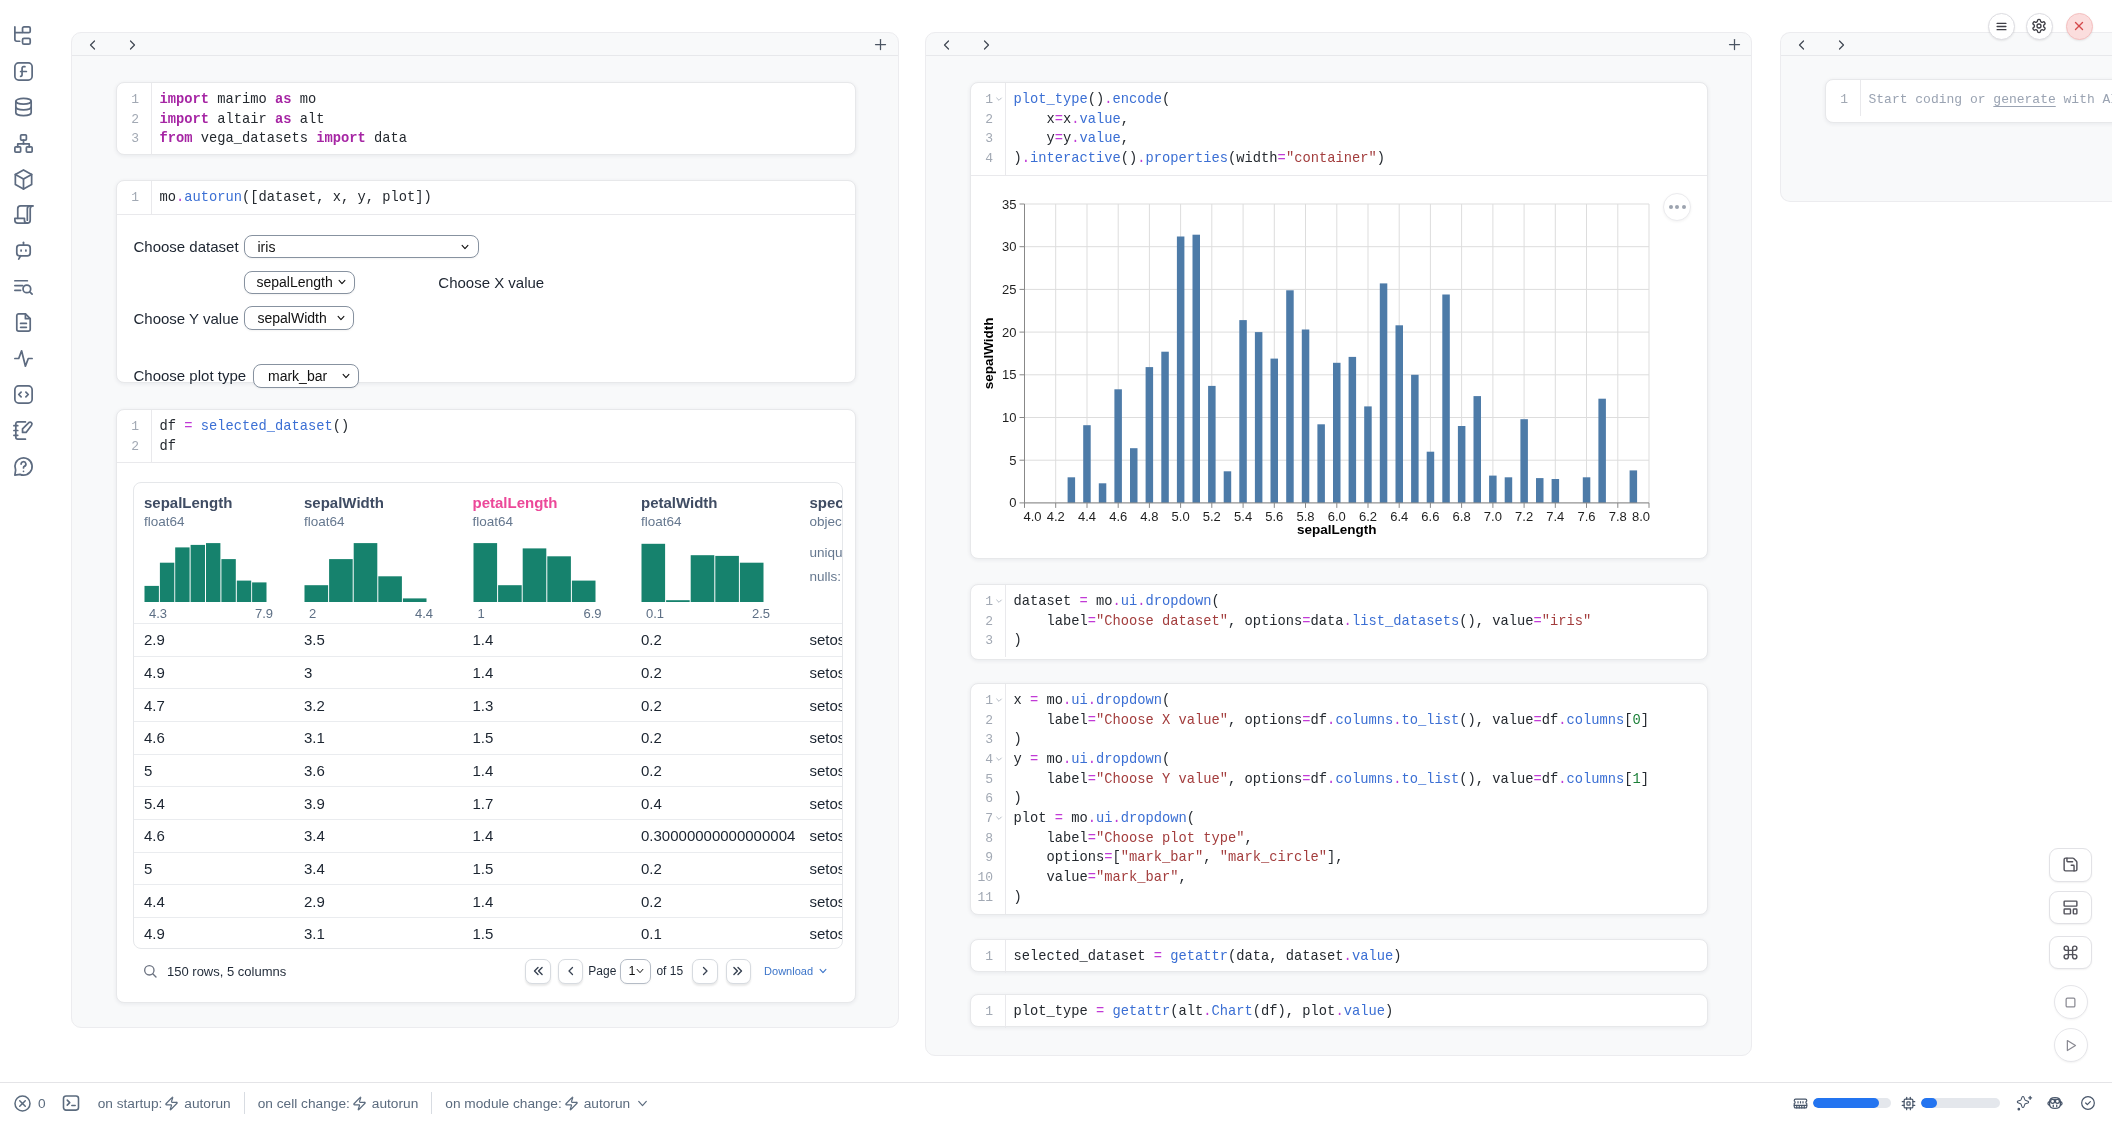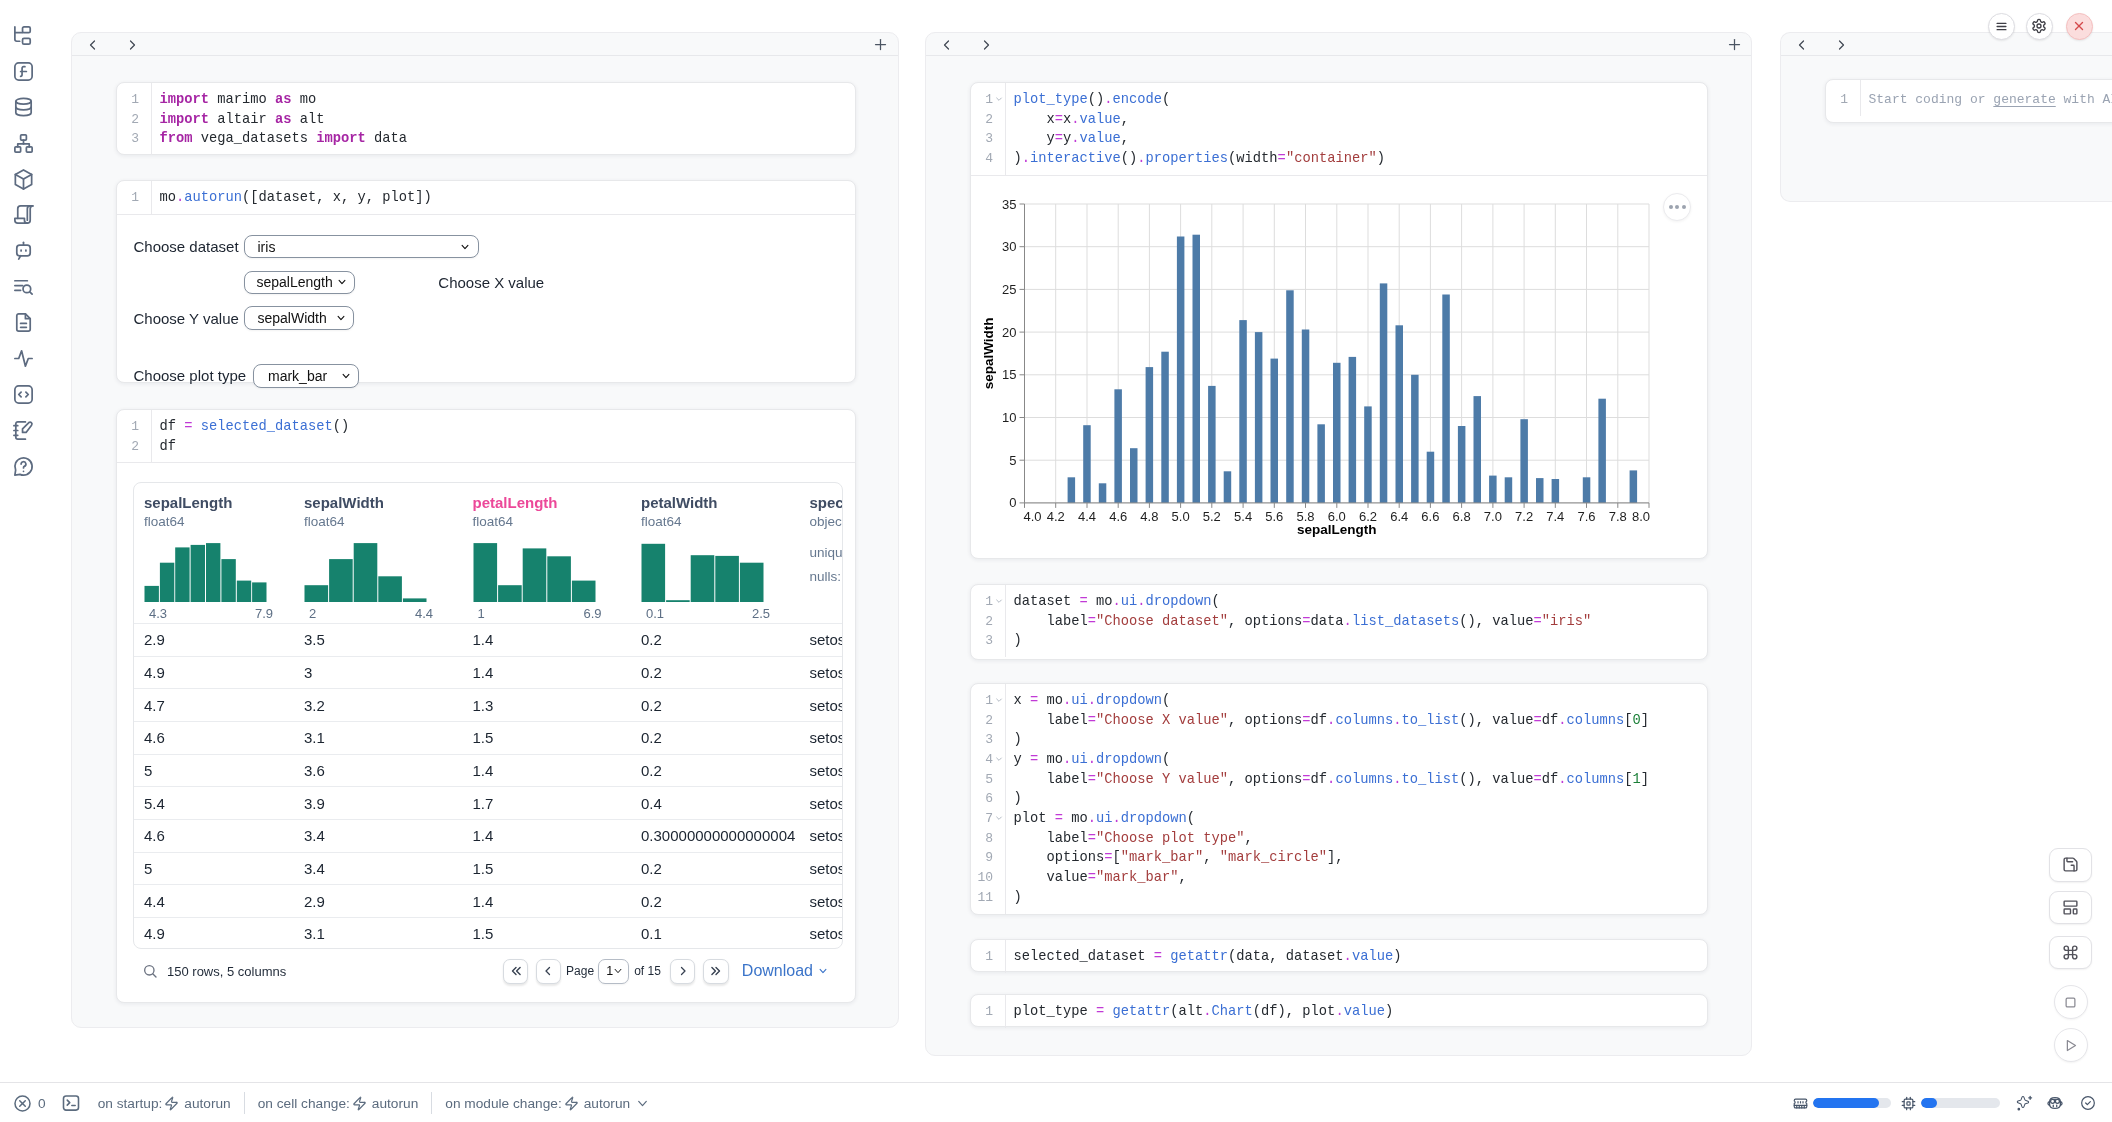--- a/index.html
+++ b/index.html
@@ -400,21 +400,21 @@
               <polyline points="9,5 16,12 9,19"></polyline>
             </svg>
           </div>
           <div style="width:8px;flex:none;"></div>
           <div style="width:25.5px;height:25.5px;border:1px solid #d7dbe0;border-radius:7px;background:#fff;box-shadow:0 1.5px 2px rgba(0,0,0,0.09);display:flex;align-items:center;justify-content:center;flex:none;">
             <svg width="14" height="14" viewBox="0 0 24 24" fill="none" stroke="#374151" stroke-width="2.4" stroke-linecap="round" stroke-linejoin="round">
               <polyline points="12,6 18,12 12,18"></polyline>
               <polyline points="5,6 11,12 5,18"></polyline>
             </svg>
           </div>
-    <span style="font-size:16px;color:#3b74c9;margin:0 14px 0 13px;display:flex;align-items:center;">Download<svg width="10" height="10" viewBox="0 0 24 24" fill="none" stroke="#3b74c9" stroke-width="2.6" stroke-linecap="round" stroke-linejoin="round" style="margin-left:5px;">
+    <span style="font-size:11px;color:#3b74c9;margin:0 14px 0 13px;display:flex;align-items:center;">Download<svg width="10" height="10" viewBox="0 0 24 24" fill="none" stroke="#3b74c9" stroke-width="2.6" stroke-linecap="round" stroke-linejoin="round" style="margin-left:5px;">
               <polyline points="5,8 12,16 19,8"></polyline>
             </svg></span>
   </div>
 </div>
     </div>
   </div>
 
 <div class="cell" style="left:970px;top:82px;width:738px;height:477px;" id="ca">
     <div class="codewrap">
       <div class="gutline"></div>

